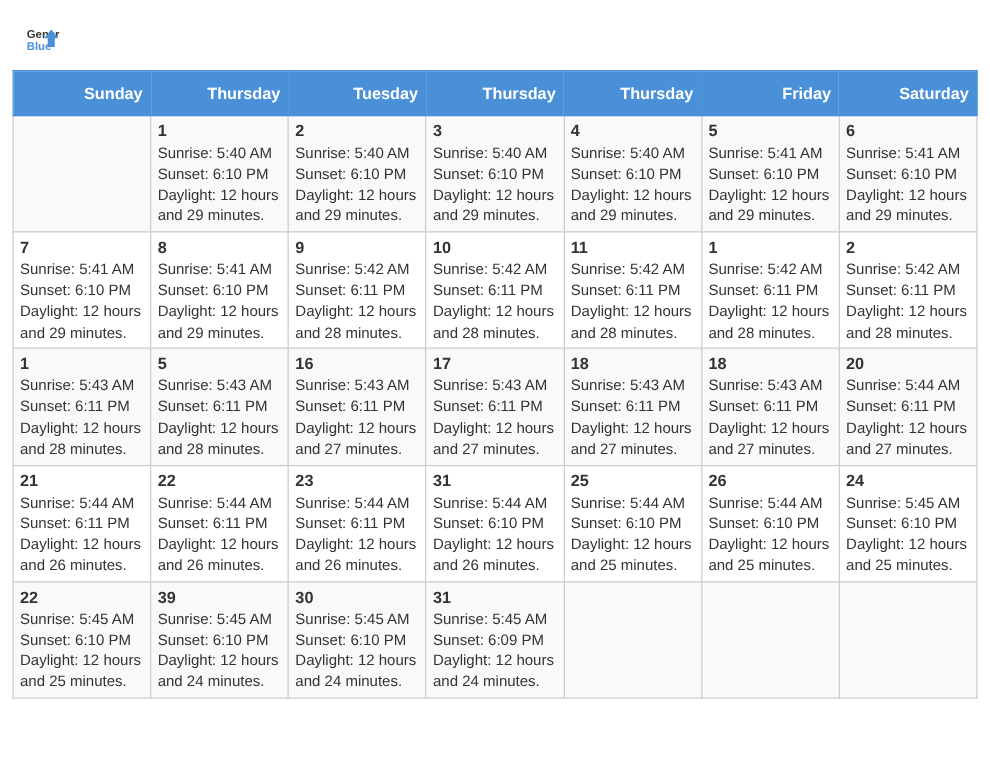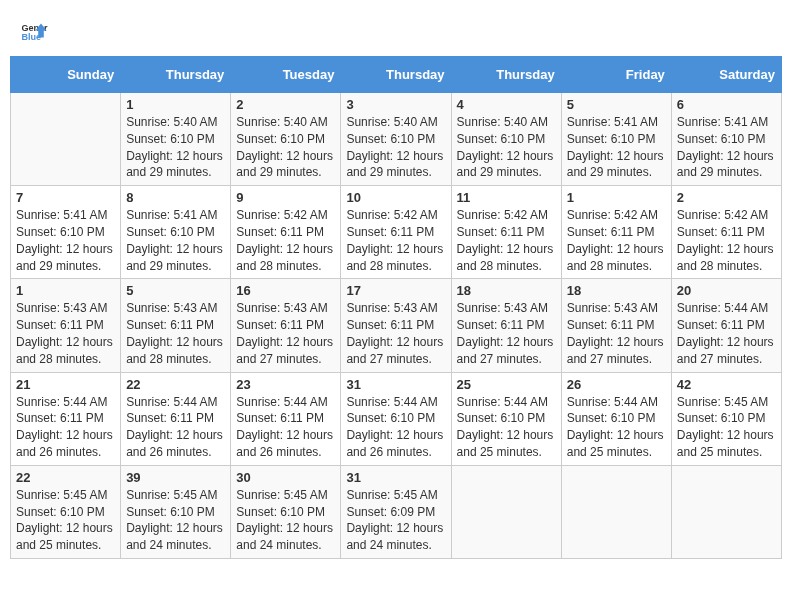--- a/index.html
+++ b/index.html
@@ -297,21 +297,21 @@
 and 25 minutes.</div>
         </td>
         <td>
           <div class="day-number">26</div>
           <div class="day-info" style="white-space: pre-line;">Sunrise: 5:44 AM
 Sunset: 6:10 PM
 Daylight: 12 hours
 and 25 minutes.</div>
         </td>
         <td>
-          <div class="day-number">42</div>
+          <div class="day-number">24</div>
           <div class="day-info" style="white-space: pre-line;">Sunrise: 5:45 AM
 Sunset: 6:10 PM
 Daylight: 12 hours
 and 25 minutes.</div>
         </td>
       </tr>
       <tr>
         <td>
           <div class="day-number">22</div>
           <div class="day-info" style="white-space: pre-line;">Sunrise: 5:45 AM

